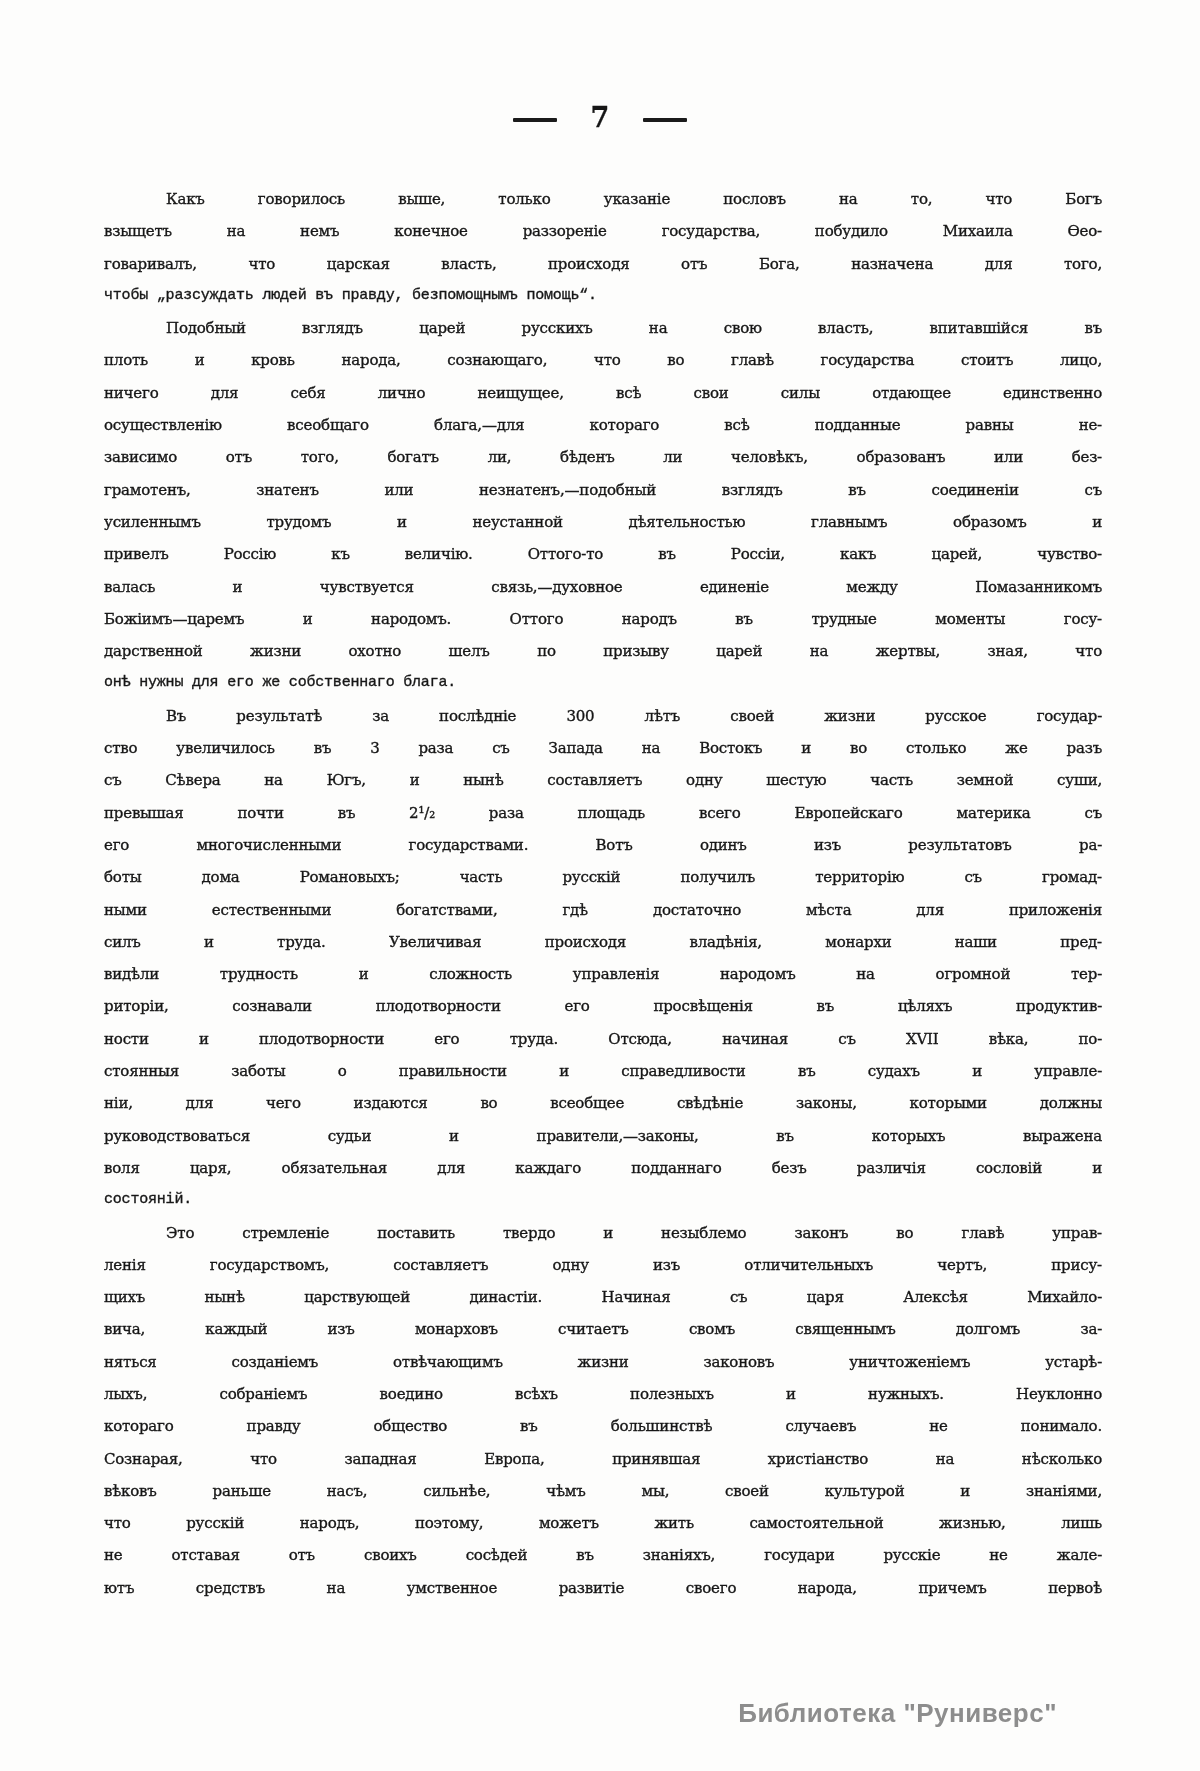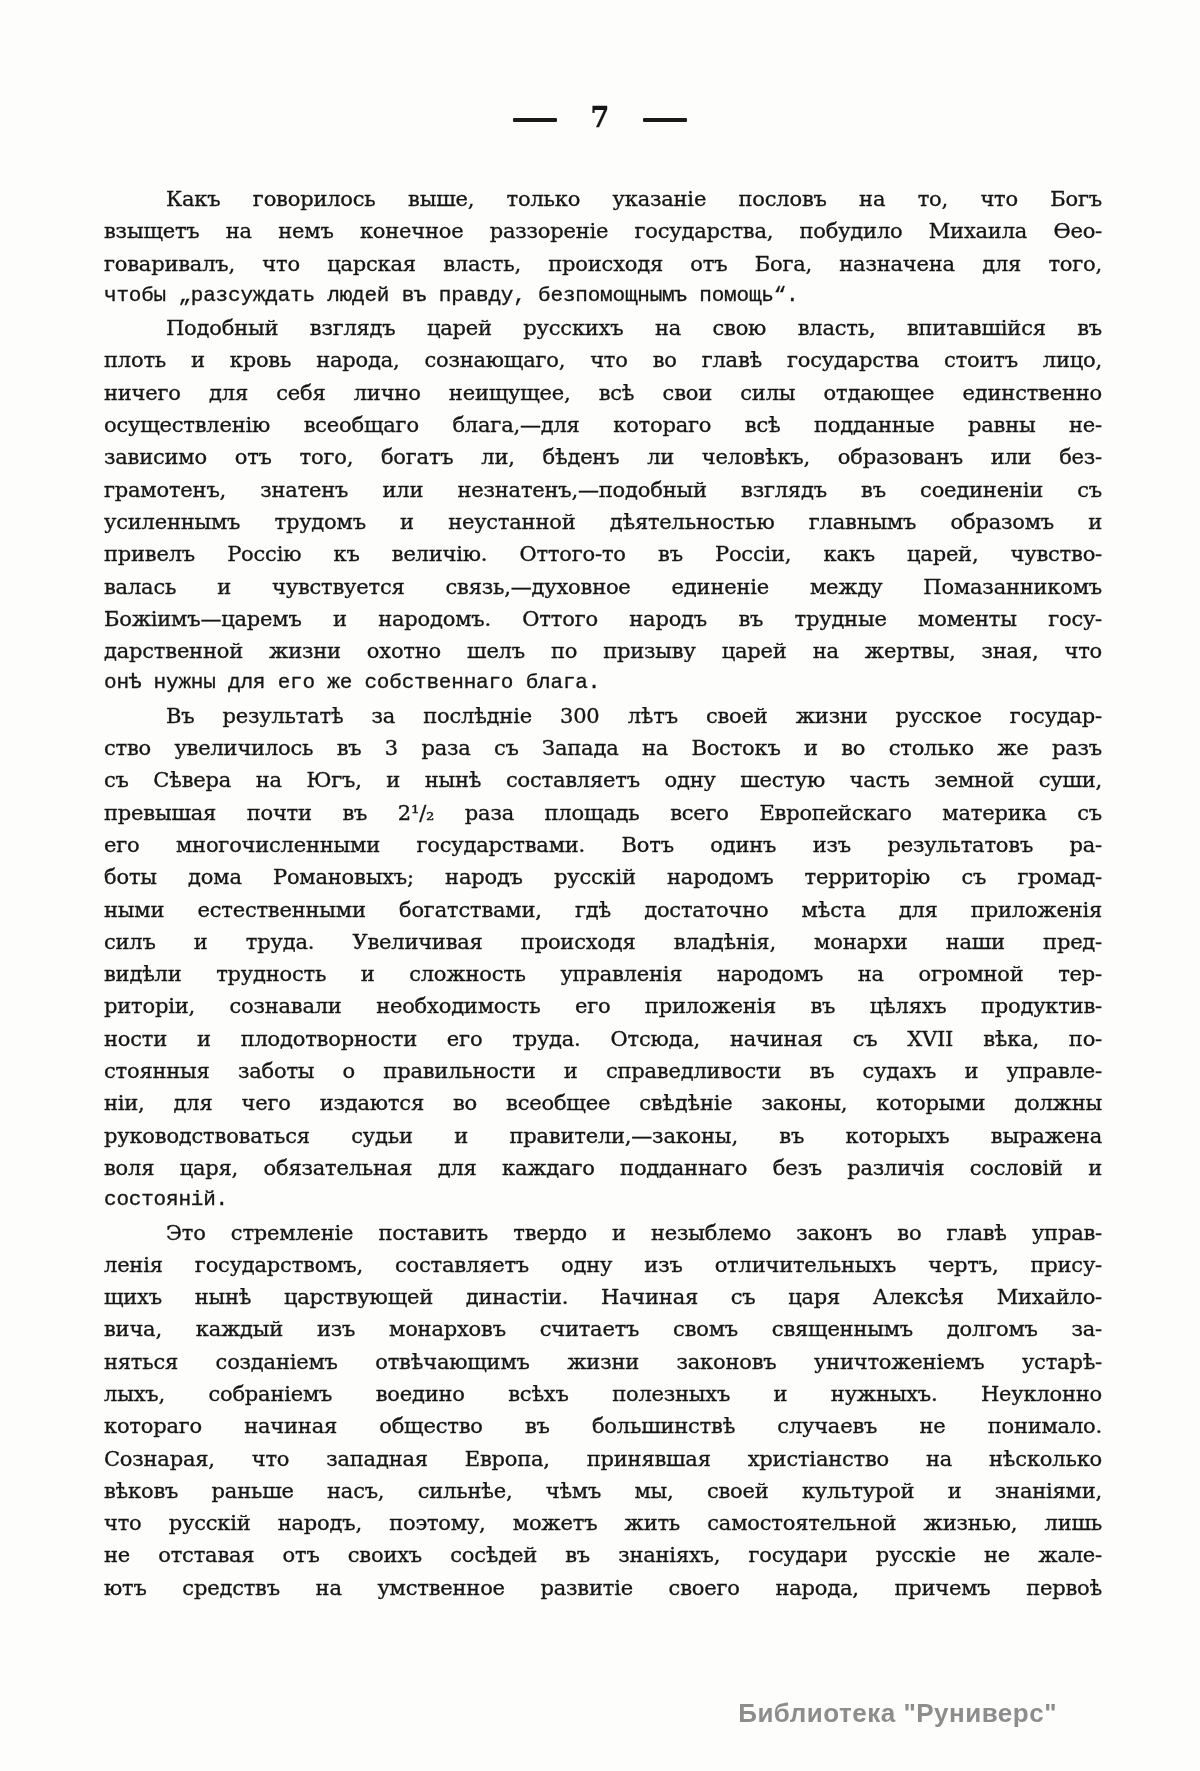--- a/index.html
+++ b/index.html
@@ -19,21 +19,21 @@
   .dash{
     display:inline-block;width:44px;height:4px;
     background:#1b1b1b;border-radius:1px;margin-top:4px;
   }
   .pagenum{
     font-size:27px;font-weight:700;line-height:1;
     -webkit-text-stroke:0.3px #161616;
   }
   .text{
     position:absolute;top:183px;left:104px;width:998px;
-    font-size:21px;line-height:32.3px;letter-spacing:-0.2px;
+    font-size:15px;line-height:32.3px;letter-spacing:-0.2px;
     -webkit-text-stroke:0.35px #1a1a1a;
   }
   .para{margin:0;padding:0;}
   .ln{
     text-align:justify;
     text-align-last:justify;
     white-space:normal;
   }
   .ln.first{text-indent:62px;}
   .ln.final{text-align-last:left;font-family:Liberation Mono, monospace;}
@@ -75,40 +75,40 @@
         <div class="ln">Божіимъ—царемъ и народомъ. Оттого народъ въ трудные моменты госу-</div>
         <div class="ln">дарственной жизни охотно шелъ по призыву царей на жертвы, зная, что</div>
         <div class="ln final">онѣ нужны для его же собственнаго блага.</div>
       </div>
       <div class="para">
         <div class="ln first">Въ результатѣ за послѣдніе 300 лѣтъ своей жизни русское государ-</div>
         <div class="ln">ство увеличилось въ 3 раза съ Запада на Востокъ и во столько же разъ</div>
         <div class="ln">съ Сѣвера на Югъ, и нынѣ составляетъ одну шестую часть земной суши,</div>
         <div class="ln">превышая почти въ 2¹/₂ раза площадь всего Европейскаго материка съ</div>
         <div class="ln">его многочисленными государствами. Вотъ одинъ изъ результатовъ ра-</div>
-        <div class="ln">боты дома Романовыхъ; народъ русскій народомъ территорію съ громад-</div>
+        <div class="ln">боты дома Романовыхъ; часть русскій получилъ территорію съ громад-</div>
         <div class="ln">ными естественными богатствами, гдѣ достаточно мѣста для приложенія</div>
         <div class="ln">силъ и труда. Увеличивая происходя владѣнія, монархи наши пред-</div>
         <div class="ln">видѣли трудность и сложность управленія народомъ на огромной тер-</div>
-        <div class="ln">риторіи, сознавали необходимость его приложенія въ цѣляхъ продуктив-</div>
+        <div class="ln">риторіи, сознавали плодотворности его просвѣщенія въ цѣляхъ продуктив-</div>
         <div class="ln">ности и плодотворности его труда. Отсюда, начиная съ XVII вѣка, по-</div>
         <div class="ln">стоянныя заботы о правильности и справедливости въ судахъ и управле-</div>
         <div class="ln">ніи, для чего издаются во всеобщее свѣдѣніе законы, которыми должны</div>
         <div class="ln">руководствоваться судьи и правители,—законы, въ которыхъ выражена</div>
         <div class="ln">воля царя, обязательная для каждаго подданнаго безъ различія сословій и</div>
         <div class="ln final">состояній.</div>
       </div>
       <div class="para">
         <div class="ln first">Это стремленіе поставить твердо и незыблемо законъ во главѣ управ-</div>
         <div class="ln">ленія государствомъ, составляетъ одну изъ отличительныхъ чертъ, прису-</div>
         <div class="ln">щихъ нынѣ царствующей династіи. Начиная съ царя Алексѣя Михайло-</div>
         <div class="ln">вича, каждый изъ монарховъ считаетъ свомъ священнымъ долгомъ за-</div>
         <div class="ln">няться созданіемъ отвѣчающимъ жизни законовъ уничтоженіемъ устарѣ-</div>
         <div class="ln">лыхъ, собраніемъ воедино всѣхъ полезныхъ и нужныхъ. Неуклонно</div>
-        <div class="ln">котораго начиная общество въ большинствѣ случаевъ не понимало.</div>
+        <div class="ln">котораго правду общество въ большинствѣ случаевъ не понимало.</div>
         <div class="ln">Сознарая, что западная Европа, принявшая христіанство на нѣсколько</div>
         <div class="ln">вѣковъ раньше насъ, сильнѣе, чѣмъ мы, своей культурой и знаніями,</div>
         <div class="ln">что русскій народъ, поэтому, можетъ жить самостоятельной жизнью, лишь</div>
         <div class="ln">не отставая отъ своихъ сосѣдей въ знаніяхъ, государи русскіе не жале-</div>
         <div class="ln">ютъ средствъ на умственное развитіе своего народа, причемъ первоѣ</div>
       </div>
     </div>
 
   <div class="watermark">Библиотека "Руниверс"</div>
 

